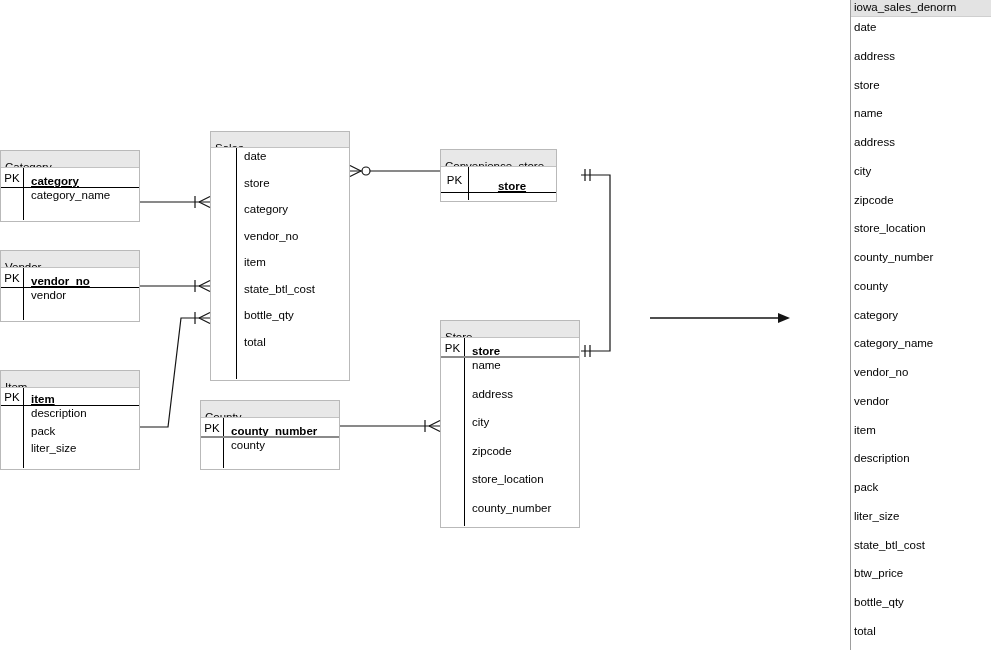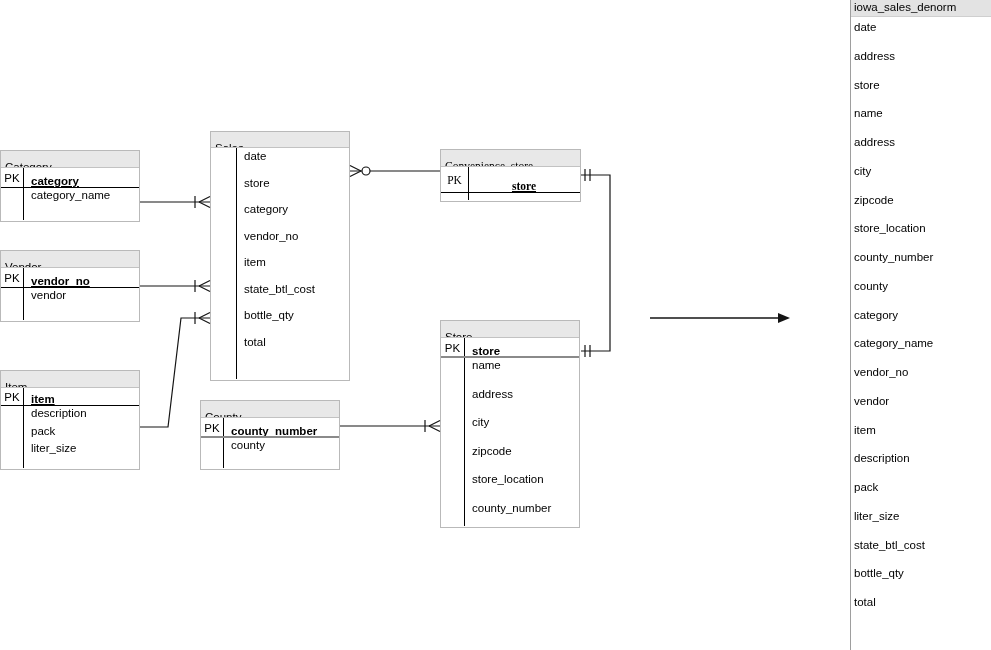--- a/index.html
+++ b/index.html
@@ -84,21 +84,21 @@
         <div class="t-body" style="height: 50px;">
           <div class="pk-sep" style="left: 22px;"></div>
           <div class="pk-row" style="height: 19px;">
             <span class="pk-label" style="width: 22px;">PK</span>
             <span class="pk-field" style="margin-left: 30px;">county_number</span>
           </div>
           <div class="pk-div" style="top: 18px; height: 2px; background: rgb(138, 138, 138);"></div>
           <div class="t-row" style="height: 17px; padding-left: 30px;">county</div>
         </div>
       </div>
-      <div class="table" style="left: 440px; top: 149px; width: 141px; height: 53px; font-family: Liberation Serif, serif;">
+      <div class="table" style="left: 440px; top: 149px; width: 117px; height: 53px;">
         <div class="t-header" style="height: 17px;">Convenience_store</div>
         <div class="t-body" style="height: 33px;">
           <div class="pk-sep" style="left: 27px;"></div>
           <div class="pk-row" style="height: 25px;">
             <span class="pk-label" style="width: 27px;">PK</span>
             <span class="pk-field" style="flex: 1 1 0%; text-align: center; margin-left: 27px;">store</span>
           </div>
           <div class="pk-div" style="top: 25px; height: 1px; background: rgb(0, 0, 0);"></div>
         </div>
       </div>
@@ -157,17 +157,18 @@
         <div class="denorm-row">county</div>
         <div class="denorm-row">category</div>
         <div class="denorm-row">category_name</div>
         <div class="denorm-row">vendor_no</div>
         <div class="denorm-row">vendor</div>
         <div class="denorm-row">item</div>
         <div class="denorm-row">description</div>
         <div class="denorm-row">pack</div>
         <div class="denorm-row">liter_size</div>
         <div class="denorm-row">state_btl_cost</div>
+        <div class="denorm-row">btw_price</div>
         <div class="denorm-row">bottle_qty</div>
         <div class="denorm-row">total</div>
       </div>
   </div>
 </div>
 
 </body></html>

